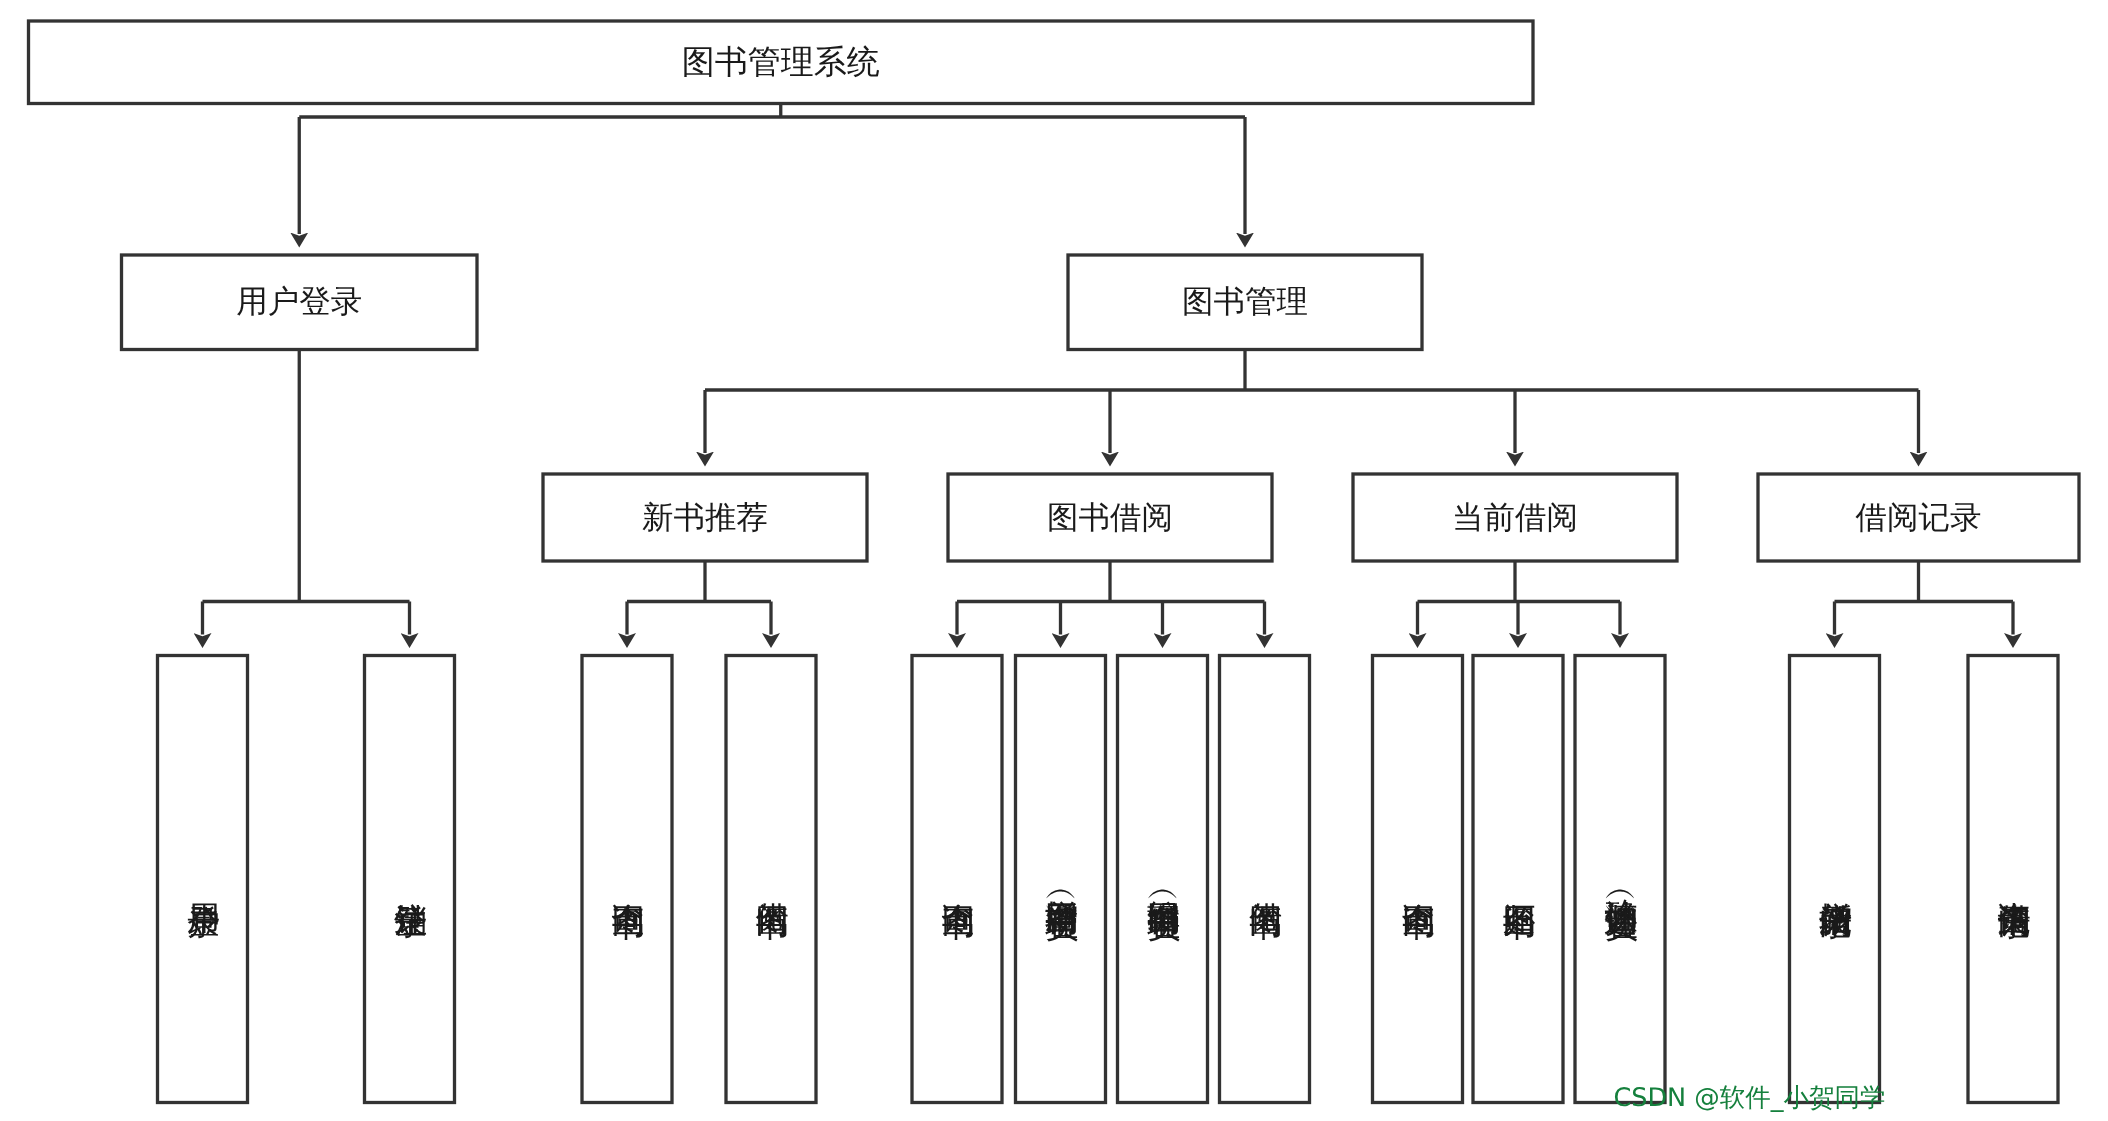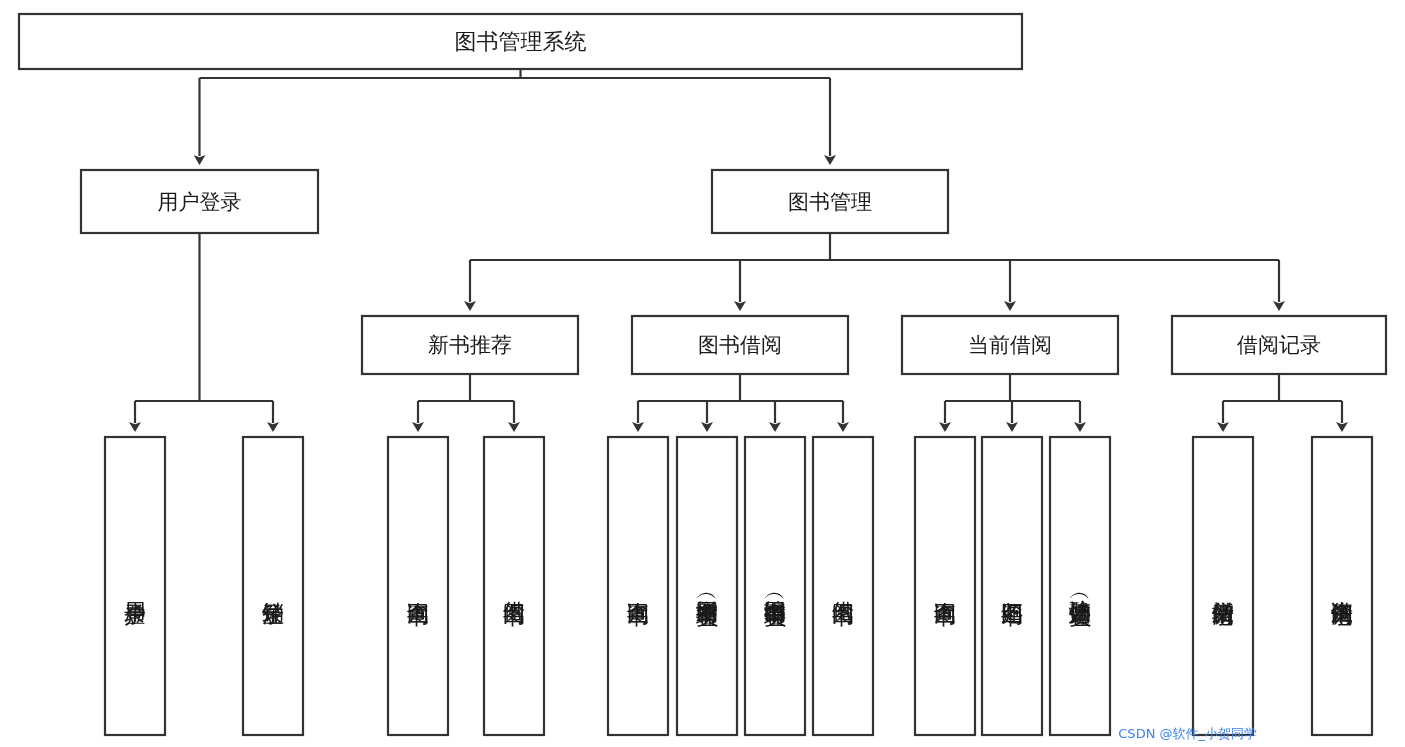--- a/index.html
+++ b/index.html
@@ -12,21 +12,21 @@
   .node-label{fill:#1a1a1a;font-family:"DejaVu Sans","Liberation Sans",sans-serif;
               text-anchor:middle;dominant-baseline:middle;}
   .lvl1-label{font-size:22px;}
   .lvl2-label{font-size:21px;}
   .lvl3-label{font-size:21px;}
   .leaf-text-wrap{position:absolute;display:flex;align-items:center;justify-content:center;
                   writing-mode:vertical-rl;text-orientation:upright;
                   font-size:22px;line-height:1.08;color:#1a1a1a;letter-spacing:1px;
                   font-family:"DejaVu Sans","Liberation Sans",sans-serif;
                   text-align:center;white-space:pre-line;pointer-events:none;}
-  .watermark{position:absolute;right:8px;bottom:4px;font-size:13px;color:#3b82f6;
+  .watermark{position:absolute;right:8px;bottom:4px;font-size:17px;color:#15803d;
              font-family:"DejaVu Sans","Liberation Sans",sans-serif;white-space:nowrap;margin-left:16px;}
 </style>
 </head>
 <body>
 
 <div id="stage">
 
   <svg id="diagram" viewBox="0 0 1405 747">
     <defs>
       <marker id="arrow" markerWidth="10" markerHeight="12" refX="1" refY="6" orient="auto" markerUnits="userSpaceOnUse">

